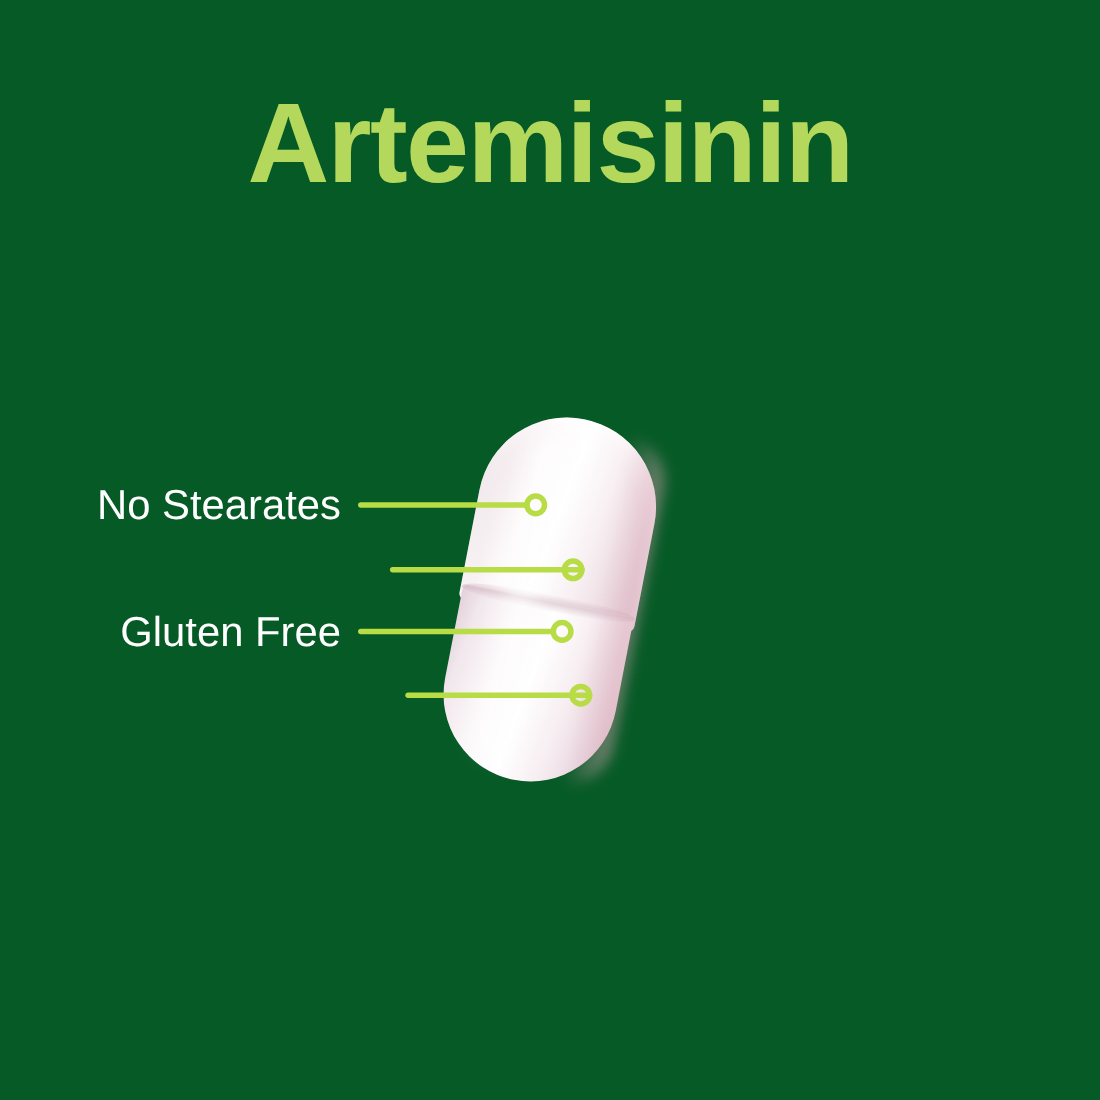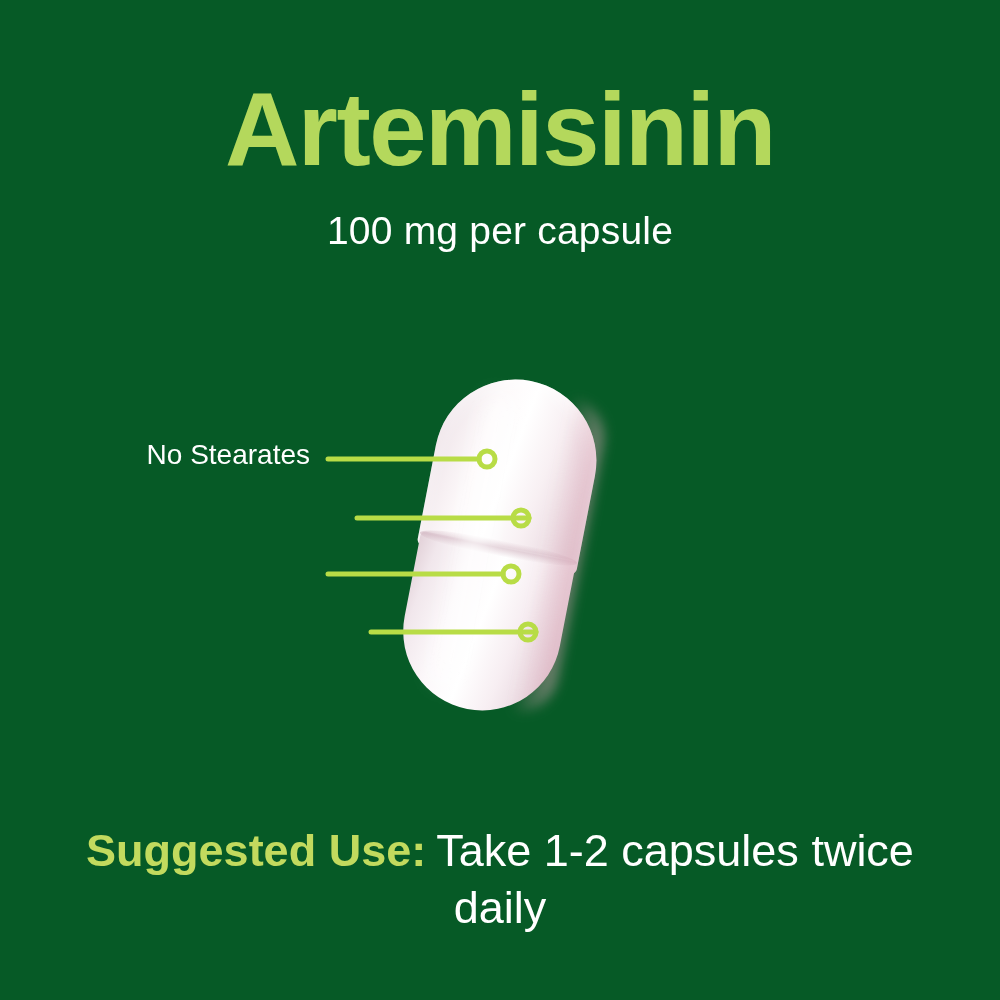--- a/index.html
+++ b/index.html
@@ -148,21 +148,21 @@
   .callout-layer {
     position: absolute;
     left: 0;
     top: 0;
     width: 1000px;
     height: 1000px;
   }
 
   .callout-label {
     position: absolute;
-    font-size: 28px;
+    font-size: 38px;
     font-weight: 400;
     color: #FFFFFF;
     white-space: nowrap;
     line-height: 1;
   }
   .callout-label.left  { text-align: right; }
   .callout-label.right { text-align: left;  }
 
   
   .footer {
@@ -185,21 +185,20 @@
     color: #FFFFFF;
   }
 </style>
 </head>
 <body>
 
 <div id="poster">
 
   <div class="title">Artemisinin</div>
 
-  <div class="subtitle">100 mg per capsule</div>
 
   <div class="capsule-stage">
     <div class="capsule">
       <div class="cap"></div>
       <div class="body"></div>
       <div class="seam"></div>
       <div class="gloss"></div>
       <div class="edge-shade"></div>
     </div>
   </div>
@@ -213,19 +212,17 @@
         <line x1="328" y1="574" x2="503" y2="574" stroke="#B8DC46" stroke-width="5" stroke-linecap="round"></line>
         <circle cx="511" cy="574" r="8" fill="none" stroke="#B8DC46" stroke-width="5"></circle>
         <line x1="536" y1="632" x2="371" y2="632" stroke="#B8DC46" stroke-width="5" stroke-linecap="round"></line>
         <circle cx="528" cy="632" r="8" fill="none" stroke="#B8DC46" stroke-width="5"></circle>
       </g>
   </svg>
 
   <div class="callout-label left" id="callout-text-0" style="left: 68px; top: 441px; width: 242px;">No Stearates</div>
 
 
-
-
-  <div class="footer">
-    <span class="lead">Suggested Use:</span><span class="rest">Take 1-2 capsules twice daily</span>
-  </div>
+  <div class="callout-label left" id="callout-text-2" style="left: 97px; top: 556px; width: 213px;">Gluten Free</div>
+
+
 
 </div>
 
 </body></html>

